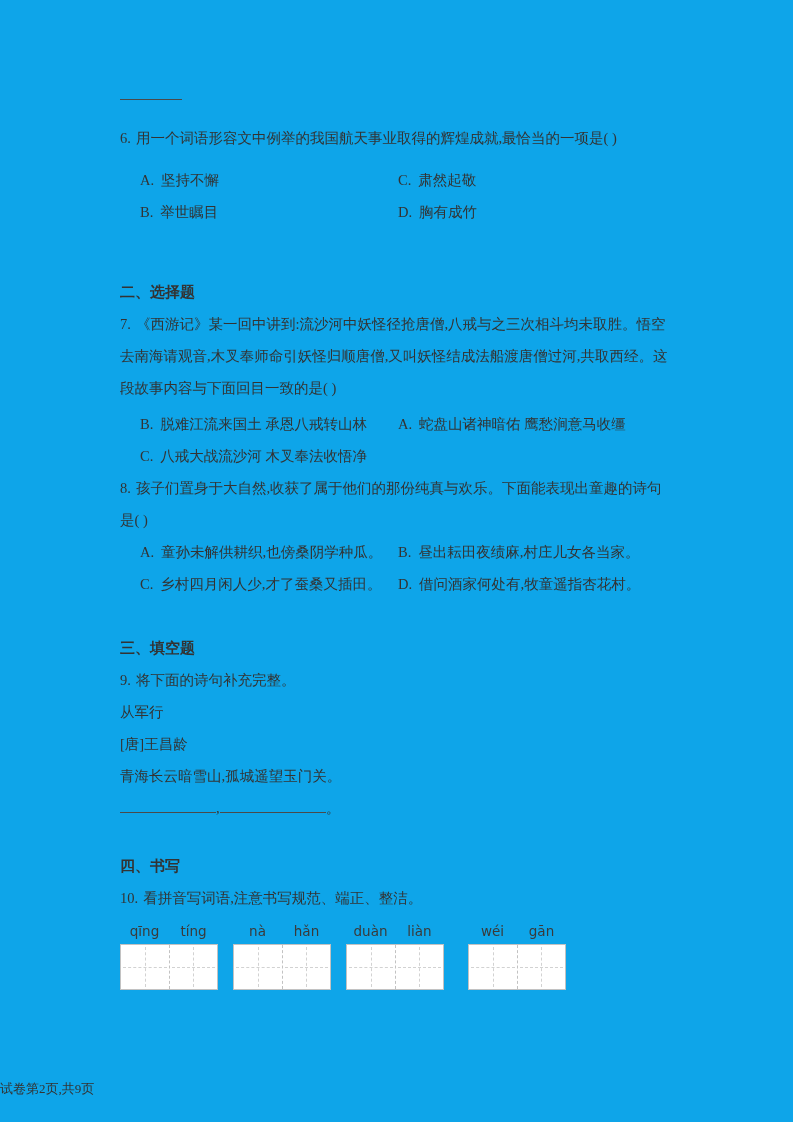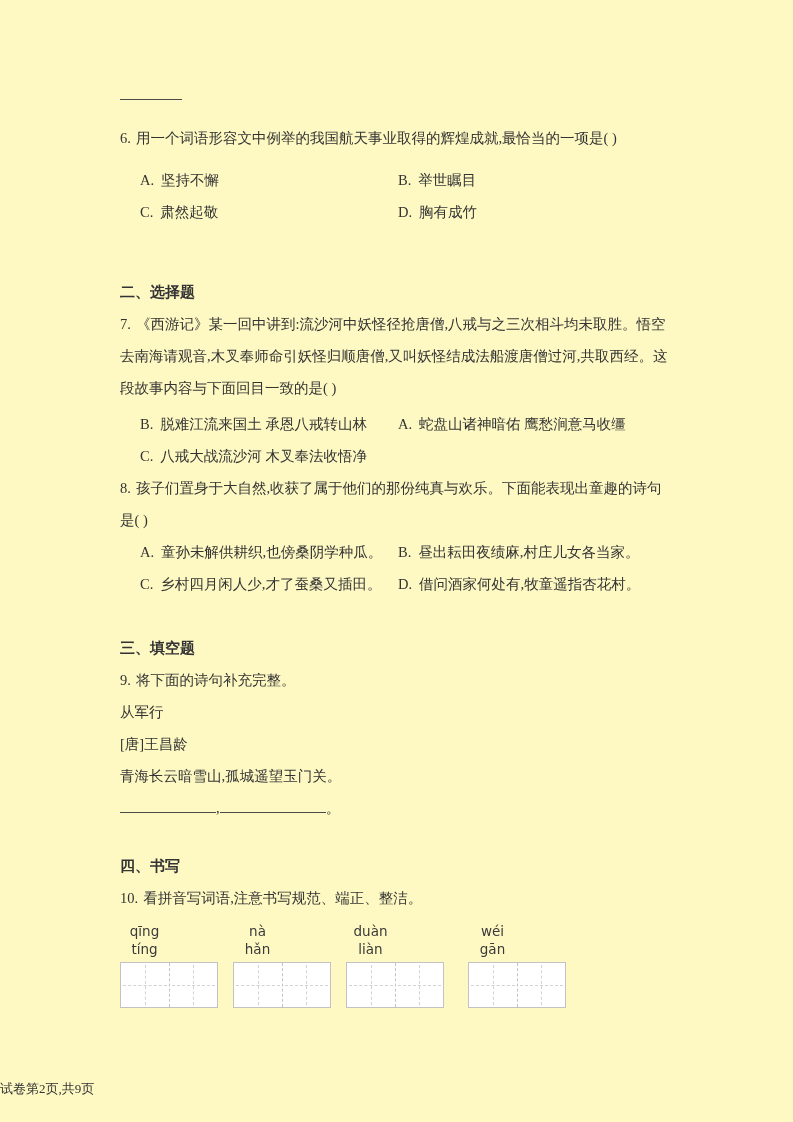--- a/index.html
+++ b/index.html
@@ -5,21 +5,21 @@
   * { box-sizing: border-box; }
   html, body { margin: 0; padding: 0; }
   body {
     width: 793px; height: 1122px;
     background: #ffffff;
     position: relative;
     font-family: "Liberation Serif", "DejaVu Serif", serif;
     color: #333333;
     overflow: hidden;
   }
-  .page { position: absolute; inset: 0; background: #fef9c3; }
+  .page { position: absolute; inset: 0; background: #0ea5e9; }
   .content { padding: 86px 118px 0 120px; font-size: 14.5px; line-height: 32px; }
   p { margin: 0; }
   .q-prefix { margin-right: 5px; }
   .section-title { font-weight: bold; font-size: 15px; }
   .opt-grid { display: grid; grid-template-columns: 258px 1fr; padding-left: 20px; }
   .opt-label { margin-right: 7px; }
   .blank-top-wrap { height: 16px; line-height: 16px; }
   .blank-top { display: inline-block; width: 62px; height: 14px; border-bottom: 1.3px solid #4a4a4a; }
   .blank-line { display: inline-block; height: 15px; border-bottom: 1.3px solid #4a4a4a; vertical-align: baseline; }
   .blank-1 { width: 96px; }
@@ -30,21 +30,21 @@
   .mt4  { margin-top: 4px; }
   .mt32 { margin-top: 32px; }
   .mt26 { margin-top: 26px; }
   .writing-row { display: flex; margin-top: 8px; }
   .pw-group { margin-right: 15px; }
   .pw-group.wide-gap { margin-left: 9px; }
   .pinyin-row {
     display: flex;
     font-family: "DejaVu Sans", "Liberation Sans", sans-serif;
     font-size: 13.5px; color: #3a3a3a;
-    line-height: 18px; margin-bottom: 4px; flex-direction: column;
+    line-height: 18px; margin-bottom: 4px;
   }
   .pinyin-row span { width: 49px; text-align: center; }
   .boxes { display: flex; border: 1px solid #c2c2c2; width: 98px; height: 46px; background: #fff; }
   .cell { position: relative; width: 49px; height: 100%; }
   .cell + .cell { border-left: 1px dashed #c2c2c2; }
   .cell::before {
     content: ""; position: absolute; left: 2px; right: 2px; top: 50%;
     border-top: 1px dashed #d2d2d2;
   }
   .cell::after {
@@ -63,22 +63,22 @@
   <div class="content">
 
     <div class="blank-top-wrap">
       <span class="blank-top"></span>
     </div>
 
     <div>
       <p class="stem mt20"><span class="q-prefix">6.</span><span>用一个词语形容文中例举的我国航天事业取得的辉煌成就,最恰当的一项是(  )</span></p>
       <div class="opt-grid mt10">
         <div><span class="opt-label">A.</span><span>坚持不懈</span></div>
+        <div><span class="opt-label">C.</span><span>肃然起敬</span></div>
         <div><span class="opt-label">B.</span><span>举世瞩目</span></div>
-        <div><span class="opt-label">C.</span><span>肃然起敬</span></div>
         <div><span class="opt-label">D.</span><span>胸有成竹</span></div>
       </div>
     </div>
 
     <p class="section-title mt48">二、选择题</p>
 
     <div>
       <p class="stem"><span class="q-prefix">7.</span><span>《西游记》某一回中讲到:流沙河中妖怪径抢唐僧,八戒与之三次相斗均未取胜。悟空去南海请观音,木叉奉师命引妖怪归顺唐僧,又叫妖怪结成法船渡唐僧过河,共取西经。这段故事内容与下面回目一致的是(  )</span></p>
       <div class="opt-grid mt4">
         <div><span class="opt-label">B.</span><span>脱难江流来国土 承恩八戒转山林</span></div>

